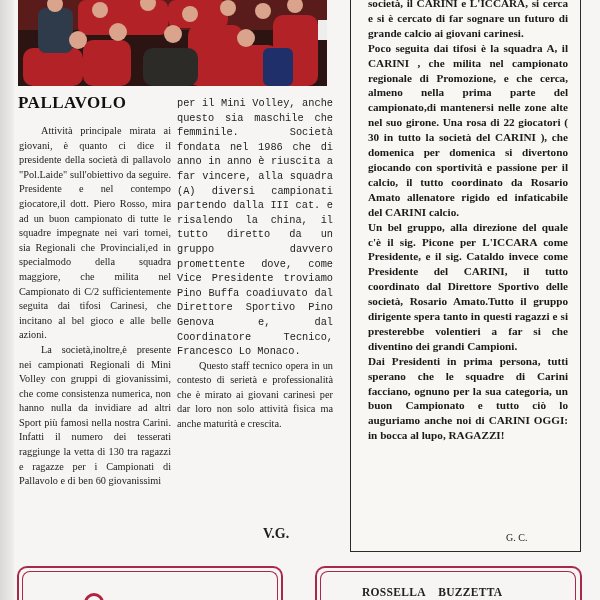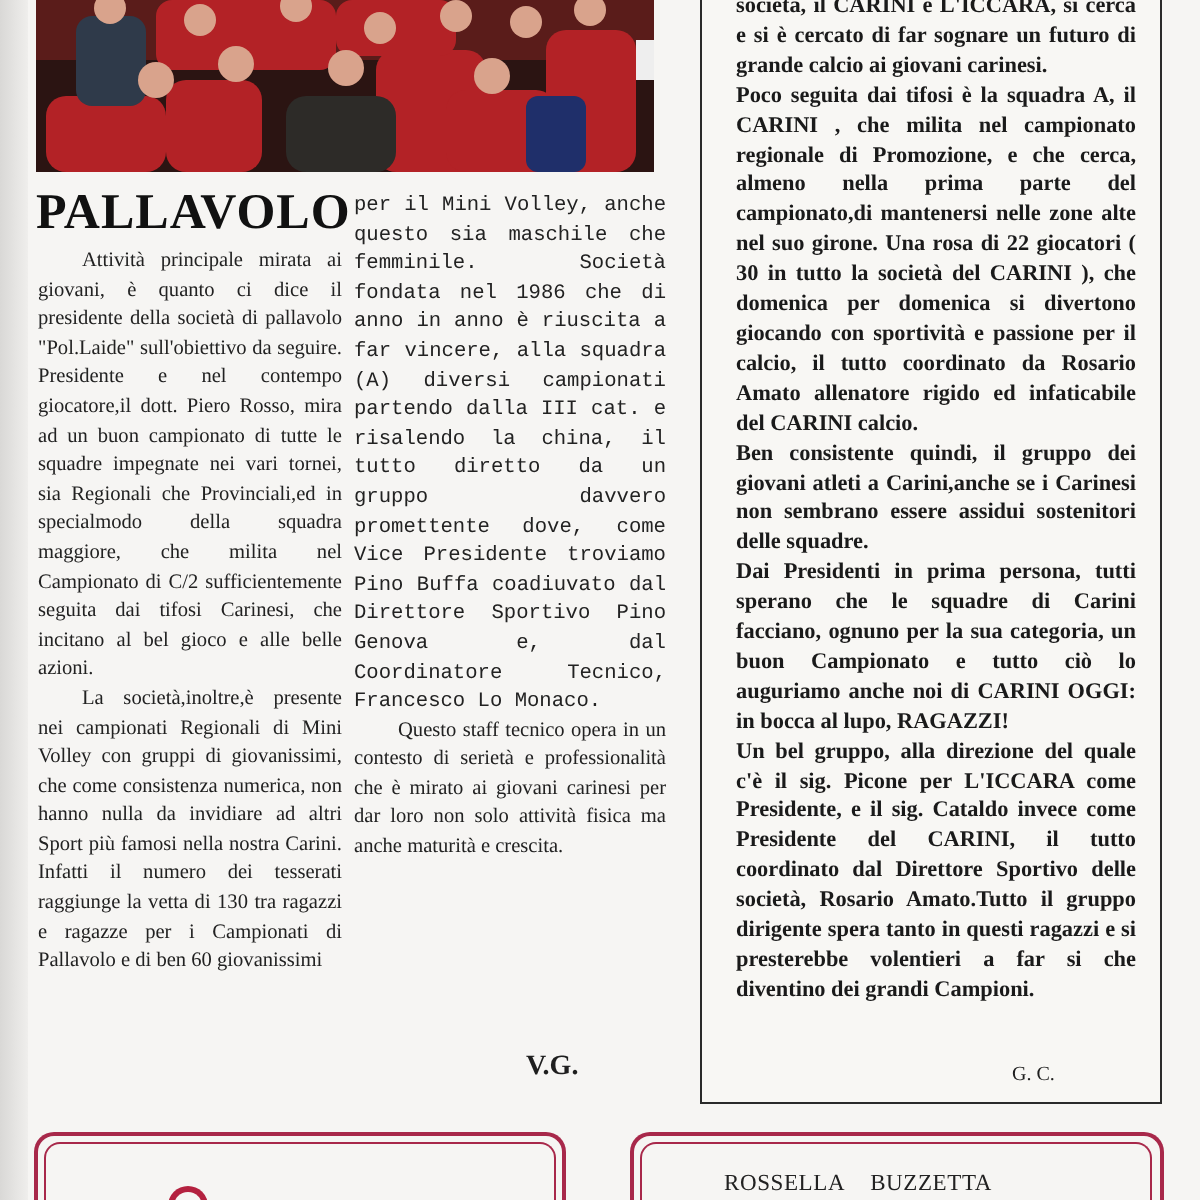--- a/index.html
+++ b/index.html
@@ -15,21 +15,21 @@
     background: linear-gradient(to right, #d9d8d6, #efeeec);
   }
   .photo {
     position: absolute; left: 18px; top: 0; width: 309px; height: 86px;
     background: #3a1a17; overflow: hidden;
   }
   .photo svg { display: block; }
   .headline {
     position: absolute; left: 18px; top: 93px;
     font-family: "Liberation Serif", serif; font-weight: bold;
-    font-size: 25px; letter-spacing: 0.5px; color: #111;
+    font-size: 17px; letter-spacing: 0.5px; color: #111;
   }
   .col {
     position: absolute;
     font-size: 10.3px; line-height: 14.6px;
     text-align: justify; color: #222;
   }
   .col p { margin: 0; }
   .col p.indent { text-indent: 22px; font-family: Liberation Serif, serif; }
   .col-left { left: 19px; top: 124px; width: 152px; }
   .col-mid { left: 177px; top: 96px; width: 156px; }
@@ -62,21 +62,21 @@
   .rb-left { left: 17px; top: 566px; width: 262px; height: 40px; }
   .rb-left-in { left: 22px; top: 571px; width: 254px; height: 40px; }
   .rb-right { left: 315px; top: 566px; width: 263px; height: 40px; }
   .rb-right-in { left: 320px; top: 571px; width: 254px; height: 40px; }
   .red-mark {
     position: absolute; left: 84px; top: 593px; width: 14px; height: 14px;
     border-radius: 50%; border: 3px solid #b4213f; border-bottom-color: transparent;
   }
   .name-title {
     position: absolute; left: 362px; top: 586px;
-    font-family: "Liberation Serif", serif; font-weight: normal;
+    font-family: "Liberation Serif", serif; font-weight: bold;
     font-size: 11.5px; letter-spacing: 0.3px; color: #222; word-spacing: 10px;
   }
 </style>
 </head>
 <body>
 
 <div class="page-edge"></div>
 
 <div class="photo">
   <svg width="309" height="86" viewBox="0 0 309 86">
@@ -122,23 +122,22 @@
   <p>per il Mini Volley, anche questo sia maschile che femminile. Società fondata nel 1986 che di anno in anno è riuscita a far vincere, alla squadra (A) diversi campionati partendo dalla III cat. e risalendo la china, il tutto diretto da un gruppo davvero promettente dove, come Vice Presidente troviamo Pino Buffa coadiuvato dal Direttore Sportivo Pino Genova e, dal Coordinatore Tecnico, Francesco Lo Monaco.</p>
   <p class="indent">Questo staff tecnico opera in un contesto di serietà e professionalità che è mirato ai giovani carinesi per dar loro non solo attività fisica ma anche maturità e crescita.</p>
 </div>
 
 <div class="sig-vg">V.G.</div>
 
 <div class="box-right"></div>
 <div class="box-text">
   <p>società, il CARINI e L'ICCARA, si cerca e si è cercato di far sognare un futuro di grande calcio ai giovani carinesi.</p>
   <p>Poco seguita dai tifosi è la squadra A, il CARINI , che milita nel campionato regionale di Promozione, e che cerca, almeno nella prima parte del campionato,di mantenersi nelle zone alte nel suo girone. Una rosa di 22 giocatori ( 30 in tutto la società del CARINI ), che domenica per domenica si divertono giocando con sportività e passione per il calcio, il tutto coordinato da Rosario Amato allenatore rigido ed infaticabile del CARINI calcio.</p>
-  <p>Ben consistente quindi, il gruppo dei giovani atleti a Carini,anche se i Carinesi non sembrano essere assidui sostenitori delle squadre.</p>
+  <p>Un bel gruppo, alla direzione del quale c'è il sig. Picone per L'ICCARA come Presidente, e il sig. Cataldo invece come Presidente del CARINI, il tutto coordinato dal Direttore Sportivo delle società, Rosario Amato.Tutto il gruppo dirigente spera tanto in questi ragazzi e si presterebbe volentieri a far si che diventino dei grandi Campioni.</p>
   <p>Dai Presidenti in prima persona, tutti sperano che le squadre di Carini facciano, ognuno per la sua categoria, un buon Campionato e tutto ciò lo auguriamo anche noi di CARINI OGGI: in bocca al lupo, RAGAZZI!</p>
-  <p>Un bel gruppo, alla direzione del quale c'è il sig. Picone per L'ICCARA come Presidente, e il sig. Cataldo invece come Presidente del CARINI, il tutto coordinato dal Direttore Sportivo delle società, Rosario Amato.Tutto il gruppo dirigente spera tanto in questi ragazzi e si presterebbe volentieri a far si che diventino dei grandi Campioni.</p>
 </div>
 <div class="sig-gc">G. C.</div>
 
 <div class="redbox rb-left"></div>
 <div class="redbox-inner rb-left-in"></div>
 <div class="red-mark"></div>
 
 <div class="redbox rb-right"></div>
 <div class="redbox-inner rb-right-in"></div>
 <div class="name-title">ROSSELLA BUZZETTA</div>

